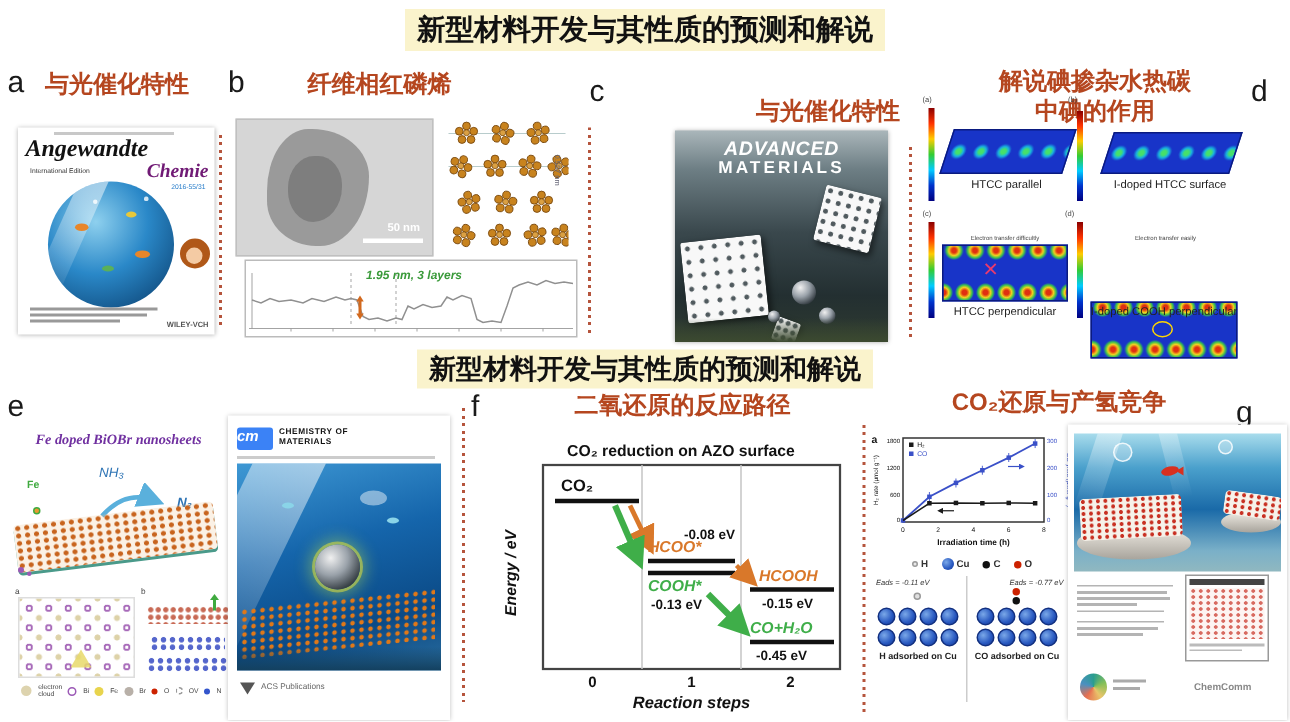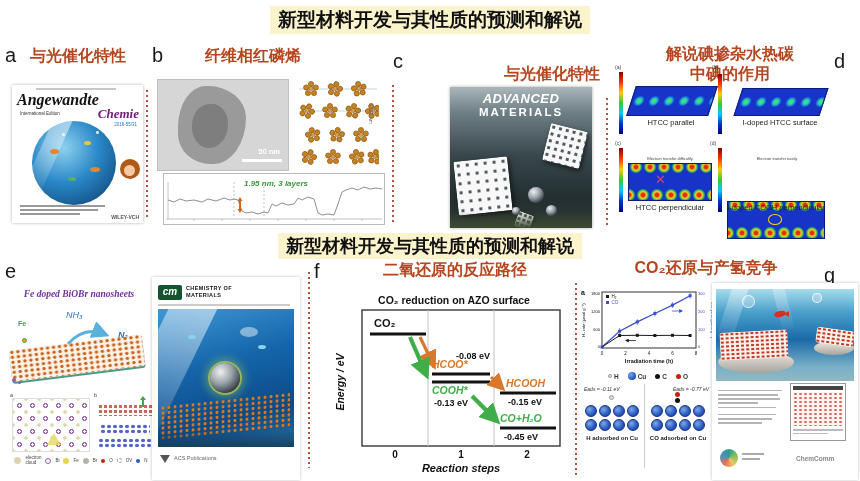--- a/index.html
+++ b/index.html
@@ -238,22 +238,22 @@
       <span class="dot" style="width:4px;height:4px;background:#cc2200"></span>
       <em style="font-style:normal;font-size:4.5px;color:#444">O</em>
       <span class="dot" style="width:5px;height:5px;border:1px dashed #999;background:#fff"></span>
       <em style="font-style:normal;font-size:4.5px;color:#444">OV</em>
       <span class="dot" style="width:4px;height:4px;background:#3355cc"></span>
       <em style="font-style:normal;font-size:4.5px;color:#444">N</em>
     </div>
   </div>
 
   <div class="ab" style="left:152px;top:277px;width:148px;height:203px;background:#fff;box-shadow:0 0 3px rgba(0,0,0,.25)">
-    <div class="ab" style="left:6px;top:8px;width:24px;height:15px;background:#14532d;border-radius:2px;color:#fff;
-                font-size:10px;font-weight:bold;font-style:italic;text-align:center;line-height:14px">cm</div>
+    <div class="ab" style="left:6px;top:8px;width:24px;height:15px;background:#3b82f6;border-radius:2px;color:#fff;
+                font-size:10px;font-weight:bold;font-style:italic;text-align:left;line-height:14px">cm</div>
     <div class="ab" style="left:34px;top:8px;font-size:5.5px;font-weight:bold;color:#111;letter-spacing:.4px">CHEMISTRY OF</div>
     <div class="ab" style="left:34px;top:15px;font-size:5.5px;font-weight:bold;color:#111;letter-spacing:.4px">MATERIALS</div>
     <div class="ab" style="left:6px;top:27px;width:132px;height:1.5px;background:#ccc"></div>
     <div class="ab" style="left:6px;top:32px;width:136px;height:138px;overflow:hidden;
                 background:linear-gradient(165deg,#3e98d4 0%,#1565ab 40%,#0b4a86 75%,#2a6d9e 100%)">
       <span class="ab" style="left:-14px;top:-30px;width:44px;height:170px;transform:rotate(26deg);
                  background:linear-gradient(rgba(255,255,255,.6),rgba(255,255,255,0))"></span>
       <span class="ab dot" style="left:30px;top:26px;width:8px;height:4px;background:#8ad4e8"></span>
       <span class="ab dot" style="left:100px;top:36px;width:8px;height:4px;background:#8ad4e8"></span>
       <span class="ab dot" style="left:82px;top:18px;width:18px;height:10px;background:rgba(255,255,255,.45)"></span>

